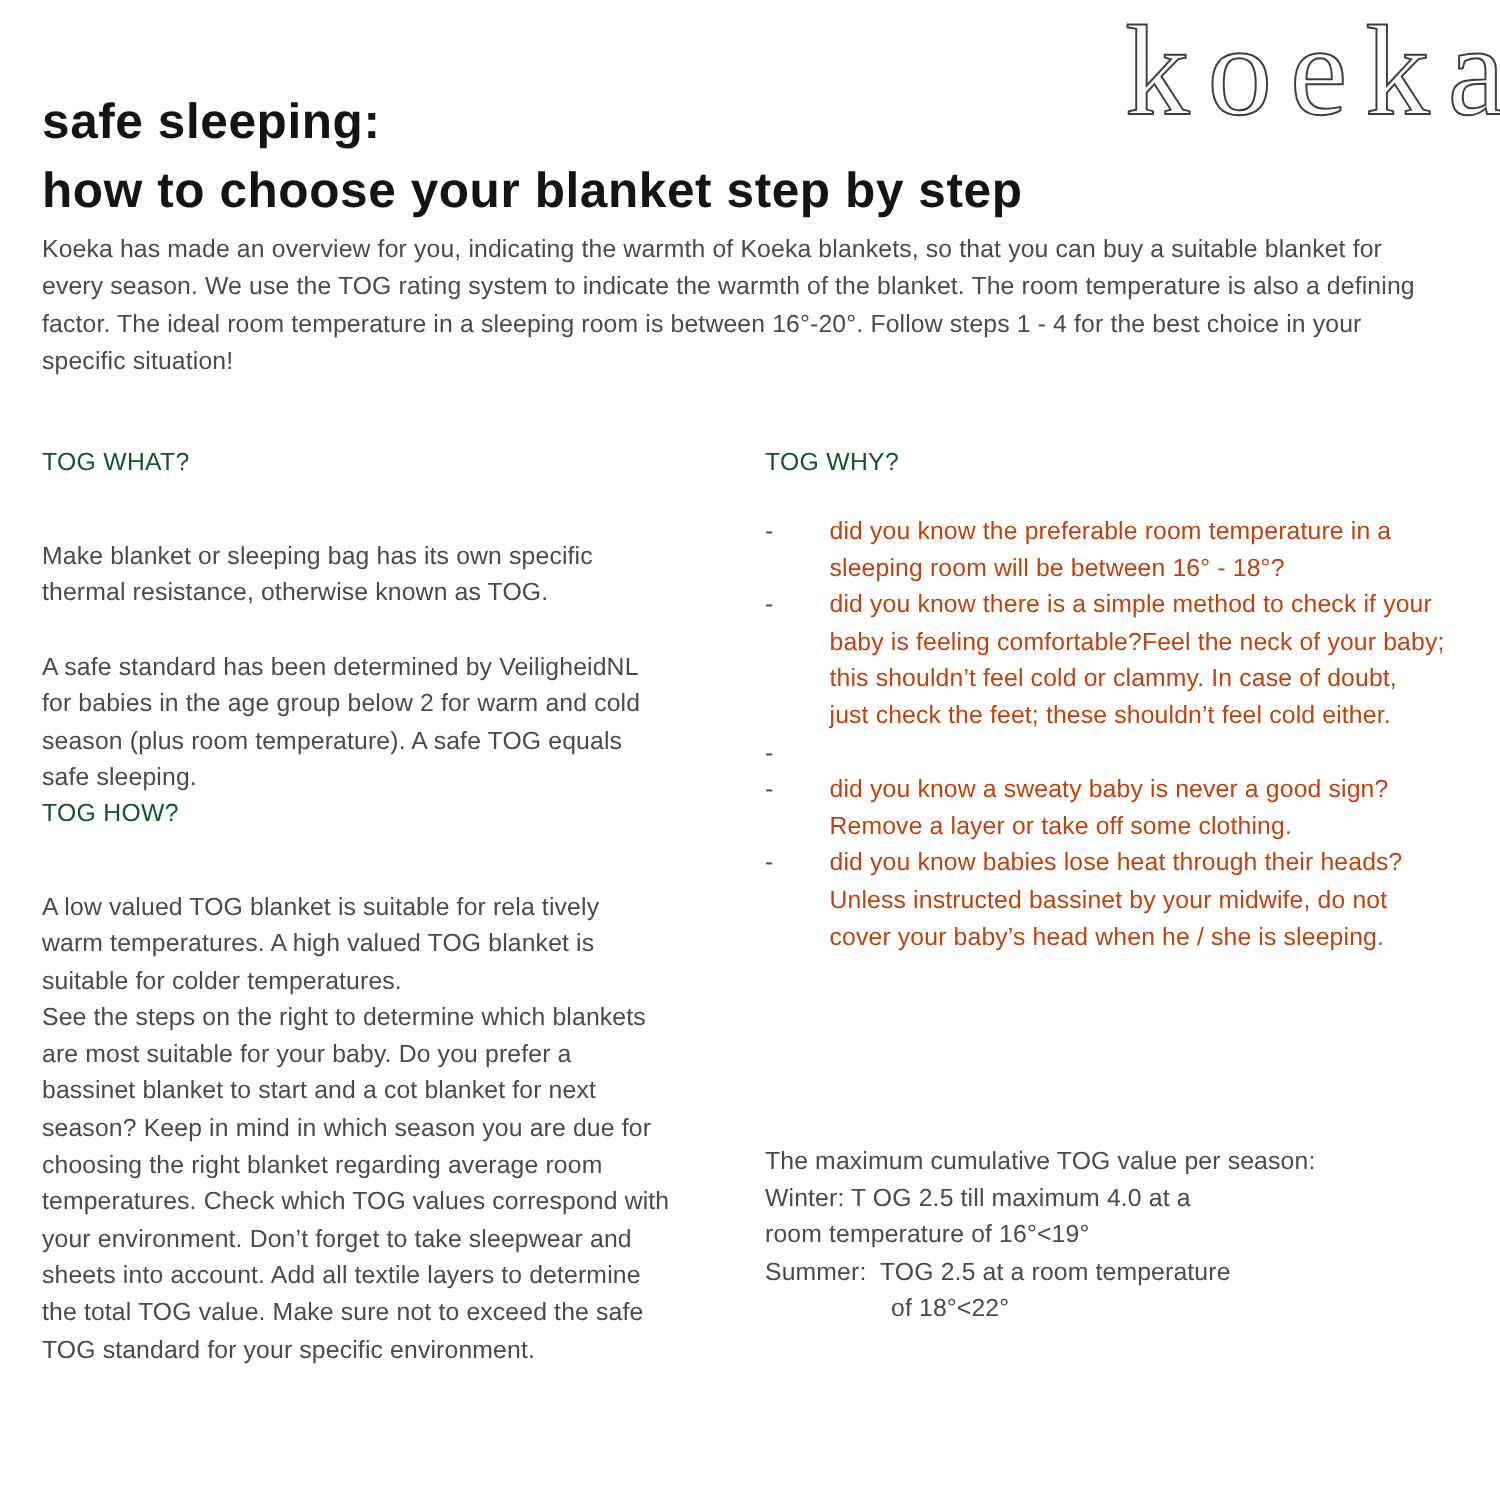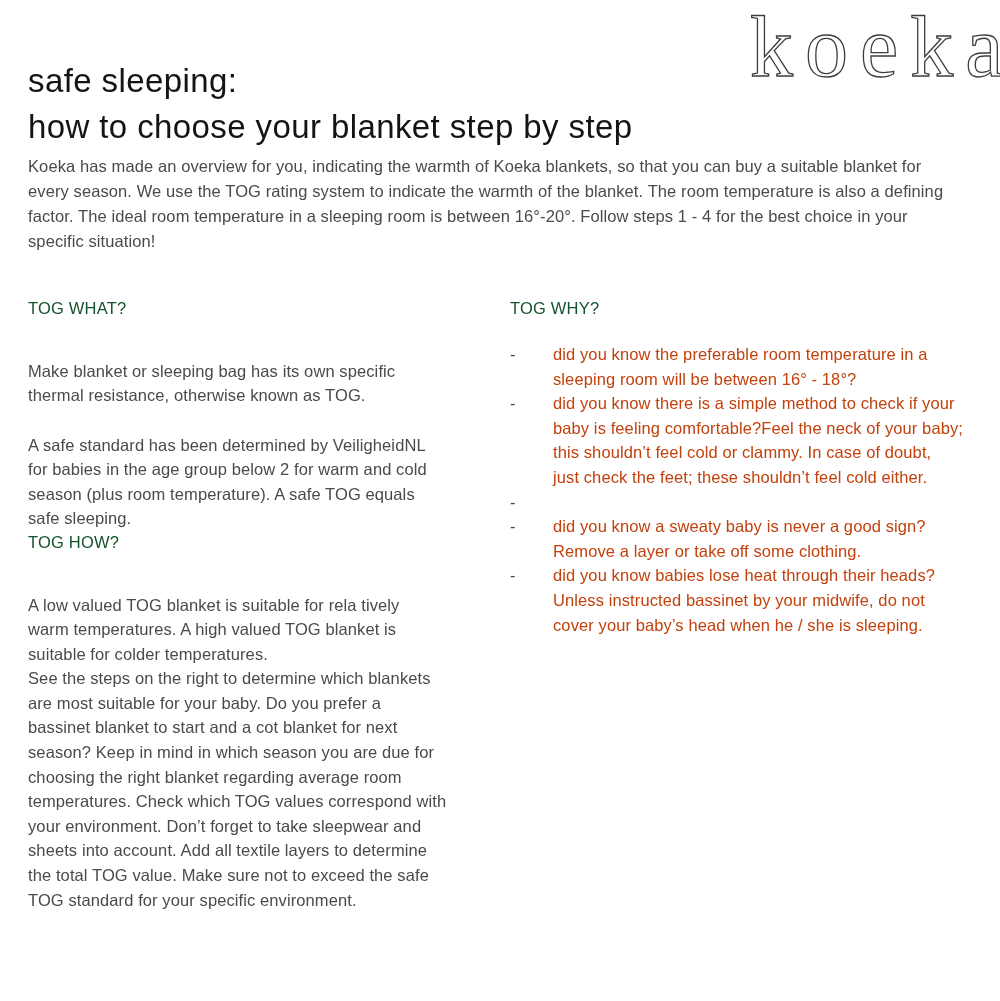--- a/index.html
+++ b/index.html
@@ -18,21 +18,21 @@
     top: 0;
     width: 300px;
     height: 100px;
     overflow: visible;
   }
   .main-title {
     position: absolute;
     left: 28px;
     top: 36px;
     font-size: 33px;
-    font-weight: 400;
+    font-weight: 700;
     line-height: 46px;
     letter-spacing: 0.4px;
     color: #141414;
     white-space: pre;
   }
   .intro {
     position: absolute;
     left: 28px;
     top: 137px;
     font-size: 16.5px;
@@ -159,14 +159,21 @@
 Remove a layer or take off some clothing.</span>
     </div>
     <div class="bullet-item">
       <span class="bullet-dash">-</span>
       <span class="bullet-text">did you know babies lose heat through their heads?
 Unless instructed bassinet by your midwife, do not
 cover your baby’s head when he / she is sleeping.</span>
     </div>
   </div>
 
+  <div class="season-note">
+    <div class="season-line">The maximum cumulative TOG value per season:</div>
+    <div class="season-line">Winter: T OG 2.5 till maximum 4.0 at a</div>
+    <div class="season-line">room temperature of 16°&lt;19°</div>
+    <div class="season-line">Summer:  TOG 2.5 at a room temperature</div>
+    <div class="season-line indented">of 18°&lt;22°</div>
+  </div>
 
 </div>
 
 </body></html>

